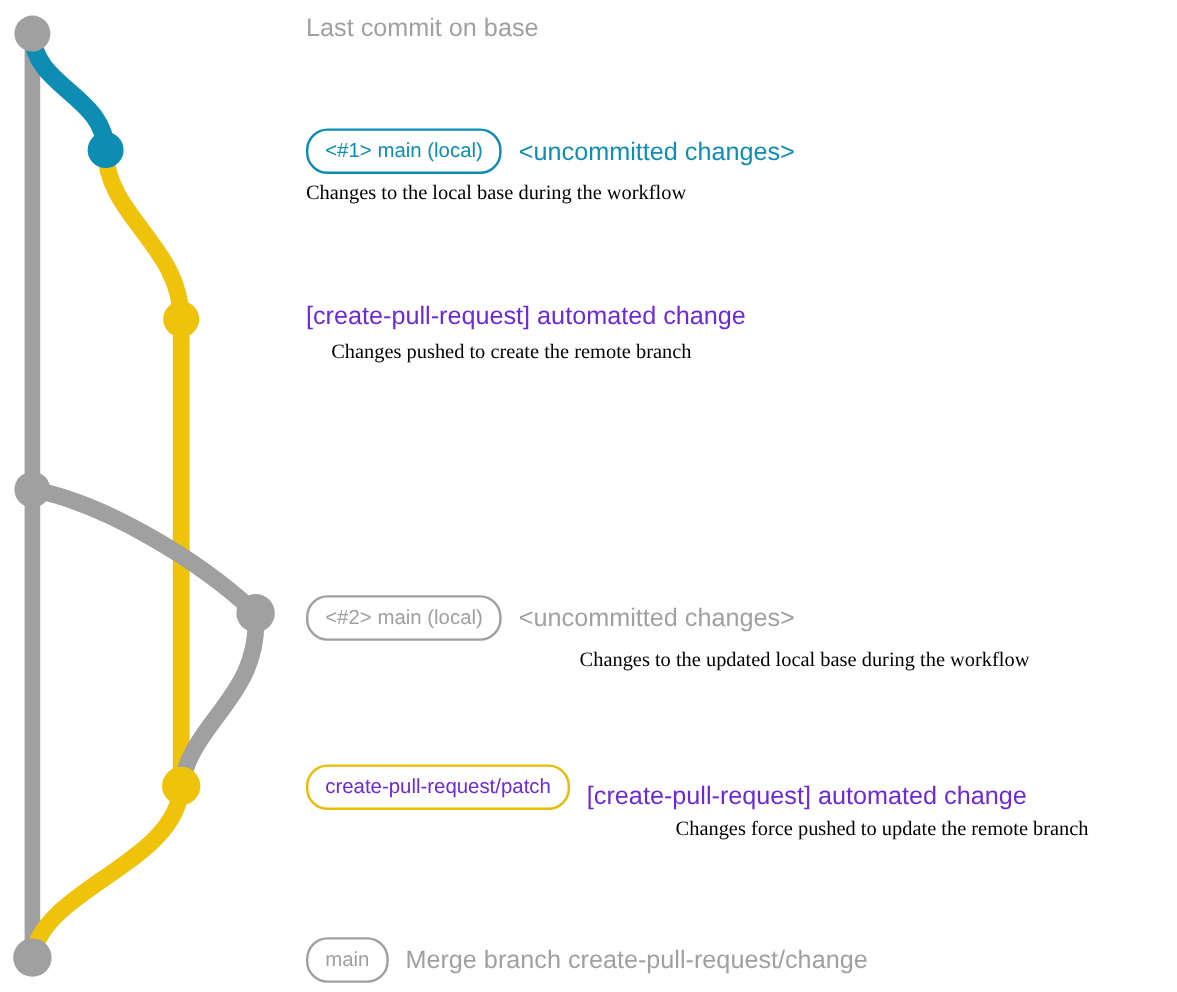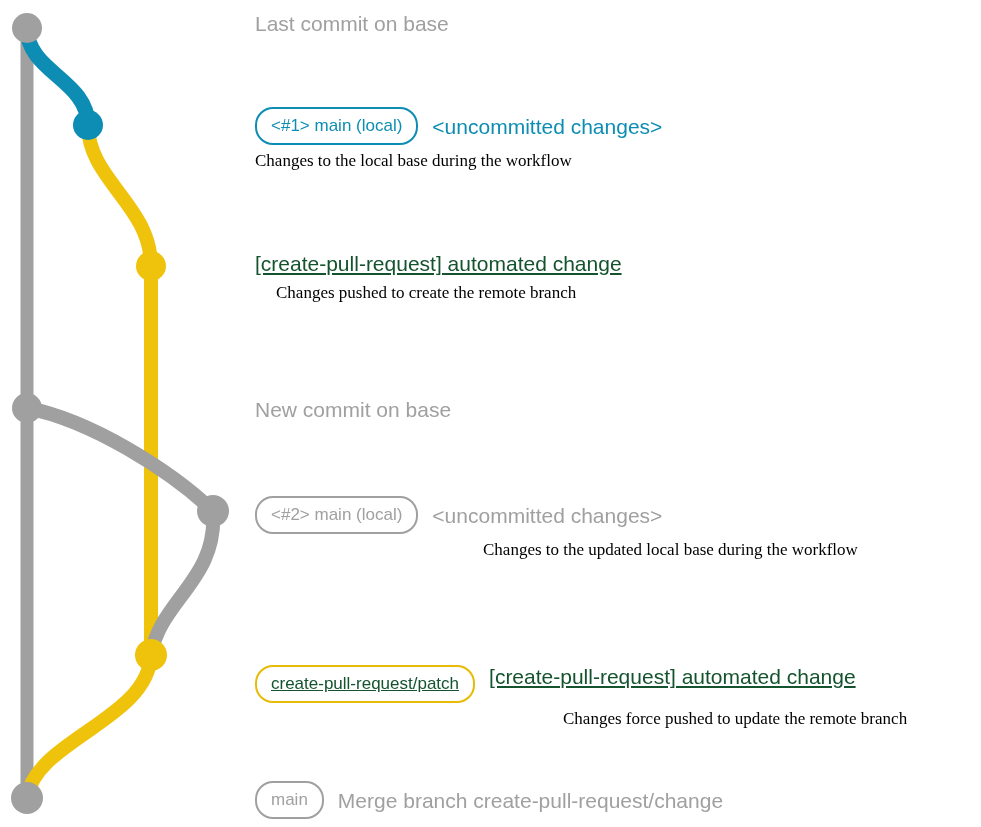--- a/index.html
+++ b/index.html
@@ -47,21 +47,21 @@
     white-space: nowrap;
   }
   .subline {
     font-size: 17px;
     line-height: 20px;
     font-family: "Liberation Serif", serif;
     color: #000000;
     white-space: nowrap;
   }
   .teal { color: #0d8db3; border-color: #0d8db3; }
-  .gold { color: #14532d; border-color: #e8bb06; text-decoration: underline; }
+  .gold { color: #6d28d9; border-color: #e8bb06; }
   .grey { color: #a0a0a0; border-color: #a0a0a0; }
   .badge-gap { display: inline-block; width: 14px; }
   .stack { display: flex; flex-direction: column; }
 </style>
 </head>
 <body>
 
 <div id="canvas">
 
   <svg id="graph" viewBox="0 0 981 827" xmlns="http://www.w3.org/2000/svg">
@@ -108,40 +108,35 @@
     </div>
   </div>
 
   <div class="row" style="left:255px; top:252px;">
     <div class="stack">
       <div class="headline gold">[create-pull-request] automated change</div>
       <div class="subline" style="margin-left:21px; margin-top:8px;">Changes pushed to create the remote branch</div>
     </div>
   </div>
 
-  <div class="row" style="left:255px; top:398px;">
-    <div class="stack">
-      <div class="headline grey">New commit on base</div>
-    </div>
-  </div>
 
   <div class="row" style="left:255px; top:496px;">
     <div class="stack">
       <div style="display:flex; align-items:center;text-align:right;">
         <span class="badge grey">&lt;#2&gt; main (local)</span>
         <span class="badge-gap"></span>
         <span class="headline grey">&lt;uncommitted changes&gt;</span>
       </div>
       <div class="subline" style="margin-left:228px; margin-top:6px;">Changes to the updated local base during the workflow</div>
     </div>
   </div>
 
   <div class="row" style="left:255px; top:637px;">
     <div class="stack">
-      <div style="display:flex; align-items:flex-start;margin-top:28px;">
+      <div style="display:flex; align-items:flex-end;">
         <span class="badge gold">create-pull-request/patch</span>
         <span class="badge-gap"></span>
         <span class="headline gold">[create-pull-request] automated change</span>
       </div>
       <div class="subline" style="margin-left:308px; margin-top:6px;">Changes force pushed to update the remote branch</div>
     </div>
   </div>
 
   <div class="row" style="left:255px; top:781px;">
     <div style="display:flex; align-items:center;">

